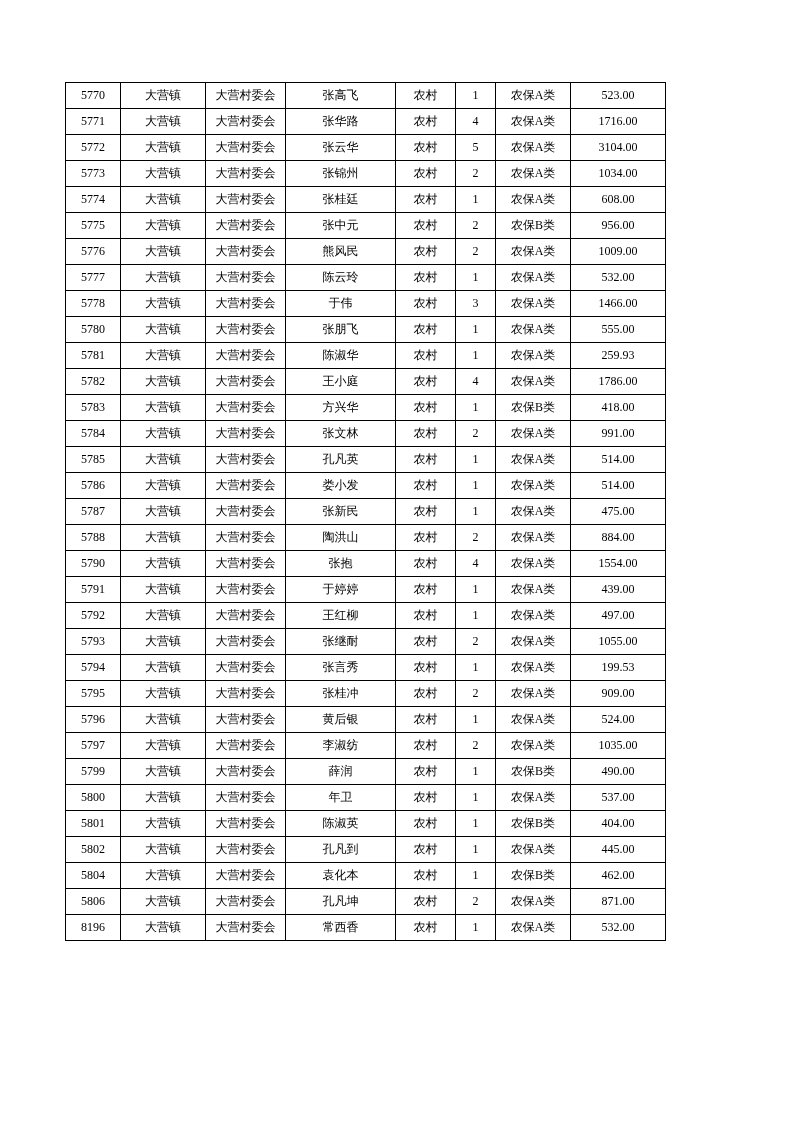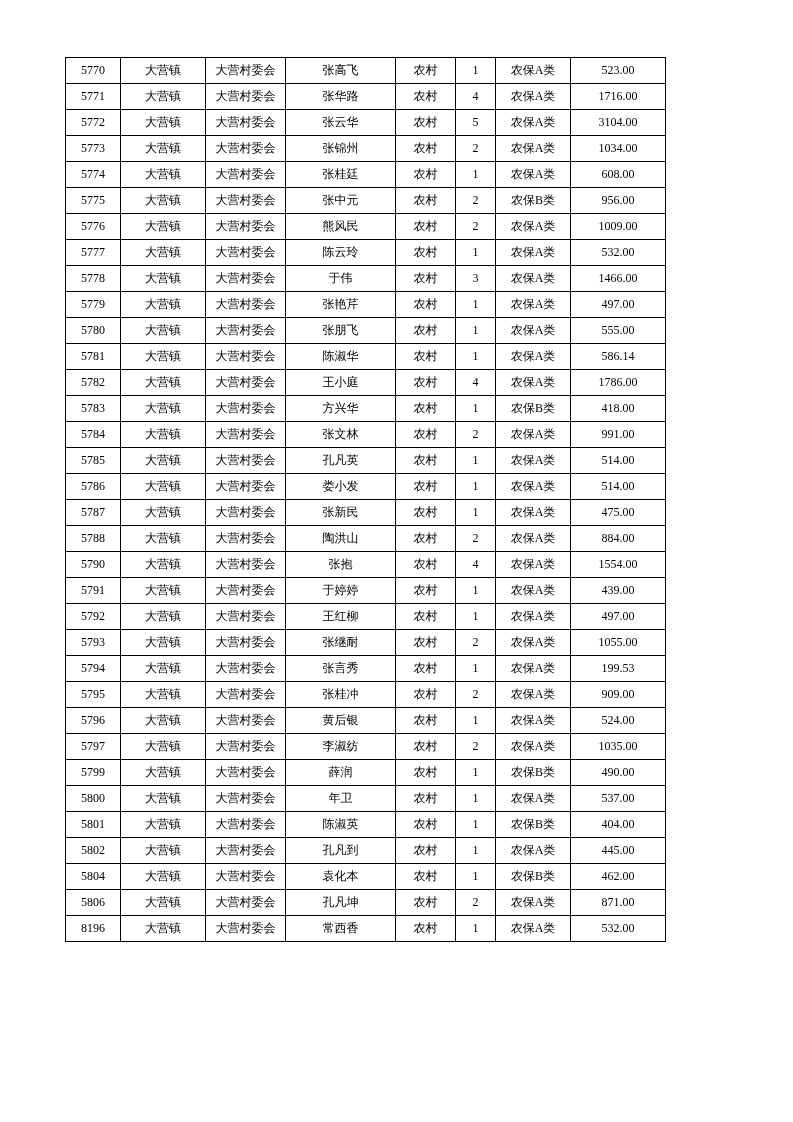--- a/index.html
+++ b/index.html
@@ -17,21 +17,21 @@
   .page {
     position: relative;
     width: 793px;
     height: 1122px;
     background: #ffffff;
     overflow: hidden;
   }
   table.records {
     position: absolute;
     left: 65px;
-    top: 57px;
+    top: 82px;
     border-collapse: collapse;
     table-layout: fixed;
   }
   table.records td {
     border: 1px solid #000000;
     height: 25px;
     font-size: 12px;
     line-height: 25px;
     text-align: center;
     vertical-align: middle;
@@ -150,48 +150,38 @@
           <td>5778</td>
           <td>大营镇</td>
           <td>大营村委会</td>
           <td>于伟</td>
           <td>农村</td>
           <td>3</td>
           <td>农保A类</td>
           <td>1466.00</td>
         </tr>
         <tr>
-          <td>5779</td>
-          <td>大营镇</td>
-          <td>大营村委会</td>
-          <td>张艳芹</td>
-          <td>农村</td>
-          <td>1</td>
-          <td>农保A类</td>
-          <td>497.00</td>
-        </tr>
-        <tr>
           <td>5780</td>
           <td>大营镇</td>
           <td>大营村委会</td>
           <td>张朋飞</td>
           <td>农村</td>
           <td>1</td>
           <td>农保A类</td>
           <td>555.00</td>
         </tr>
         <tr>
           <td>5781</td>
           <td>大营镇</td>
           <td>大营村委会</td>
           <td>陈淑华</td>
           <td>农村</td>
           <td>1</td>
           <td>农保A类</td>
-          <td>586.14</td>
+          <td>259.93</td>
         </tr>
         <tr>
           <td>5782</td>
           <td>大营镇</td>
           <td>大营村委会</td>
           <td>王小庭</td>
           <td>农村</td>
           <td>4</td>
           <td>农保A类</td>
           <td>1786.00</td>

